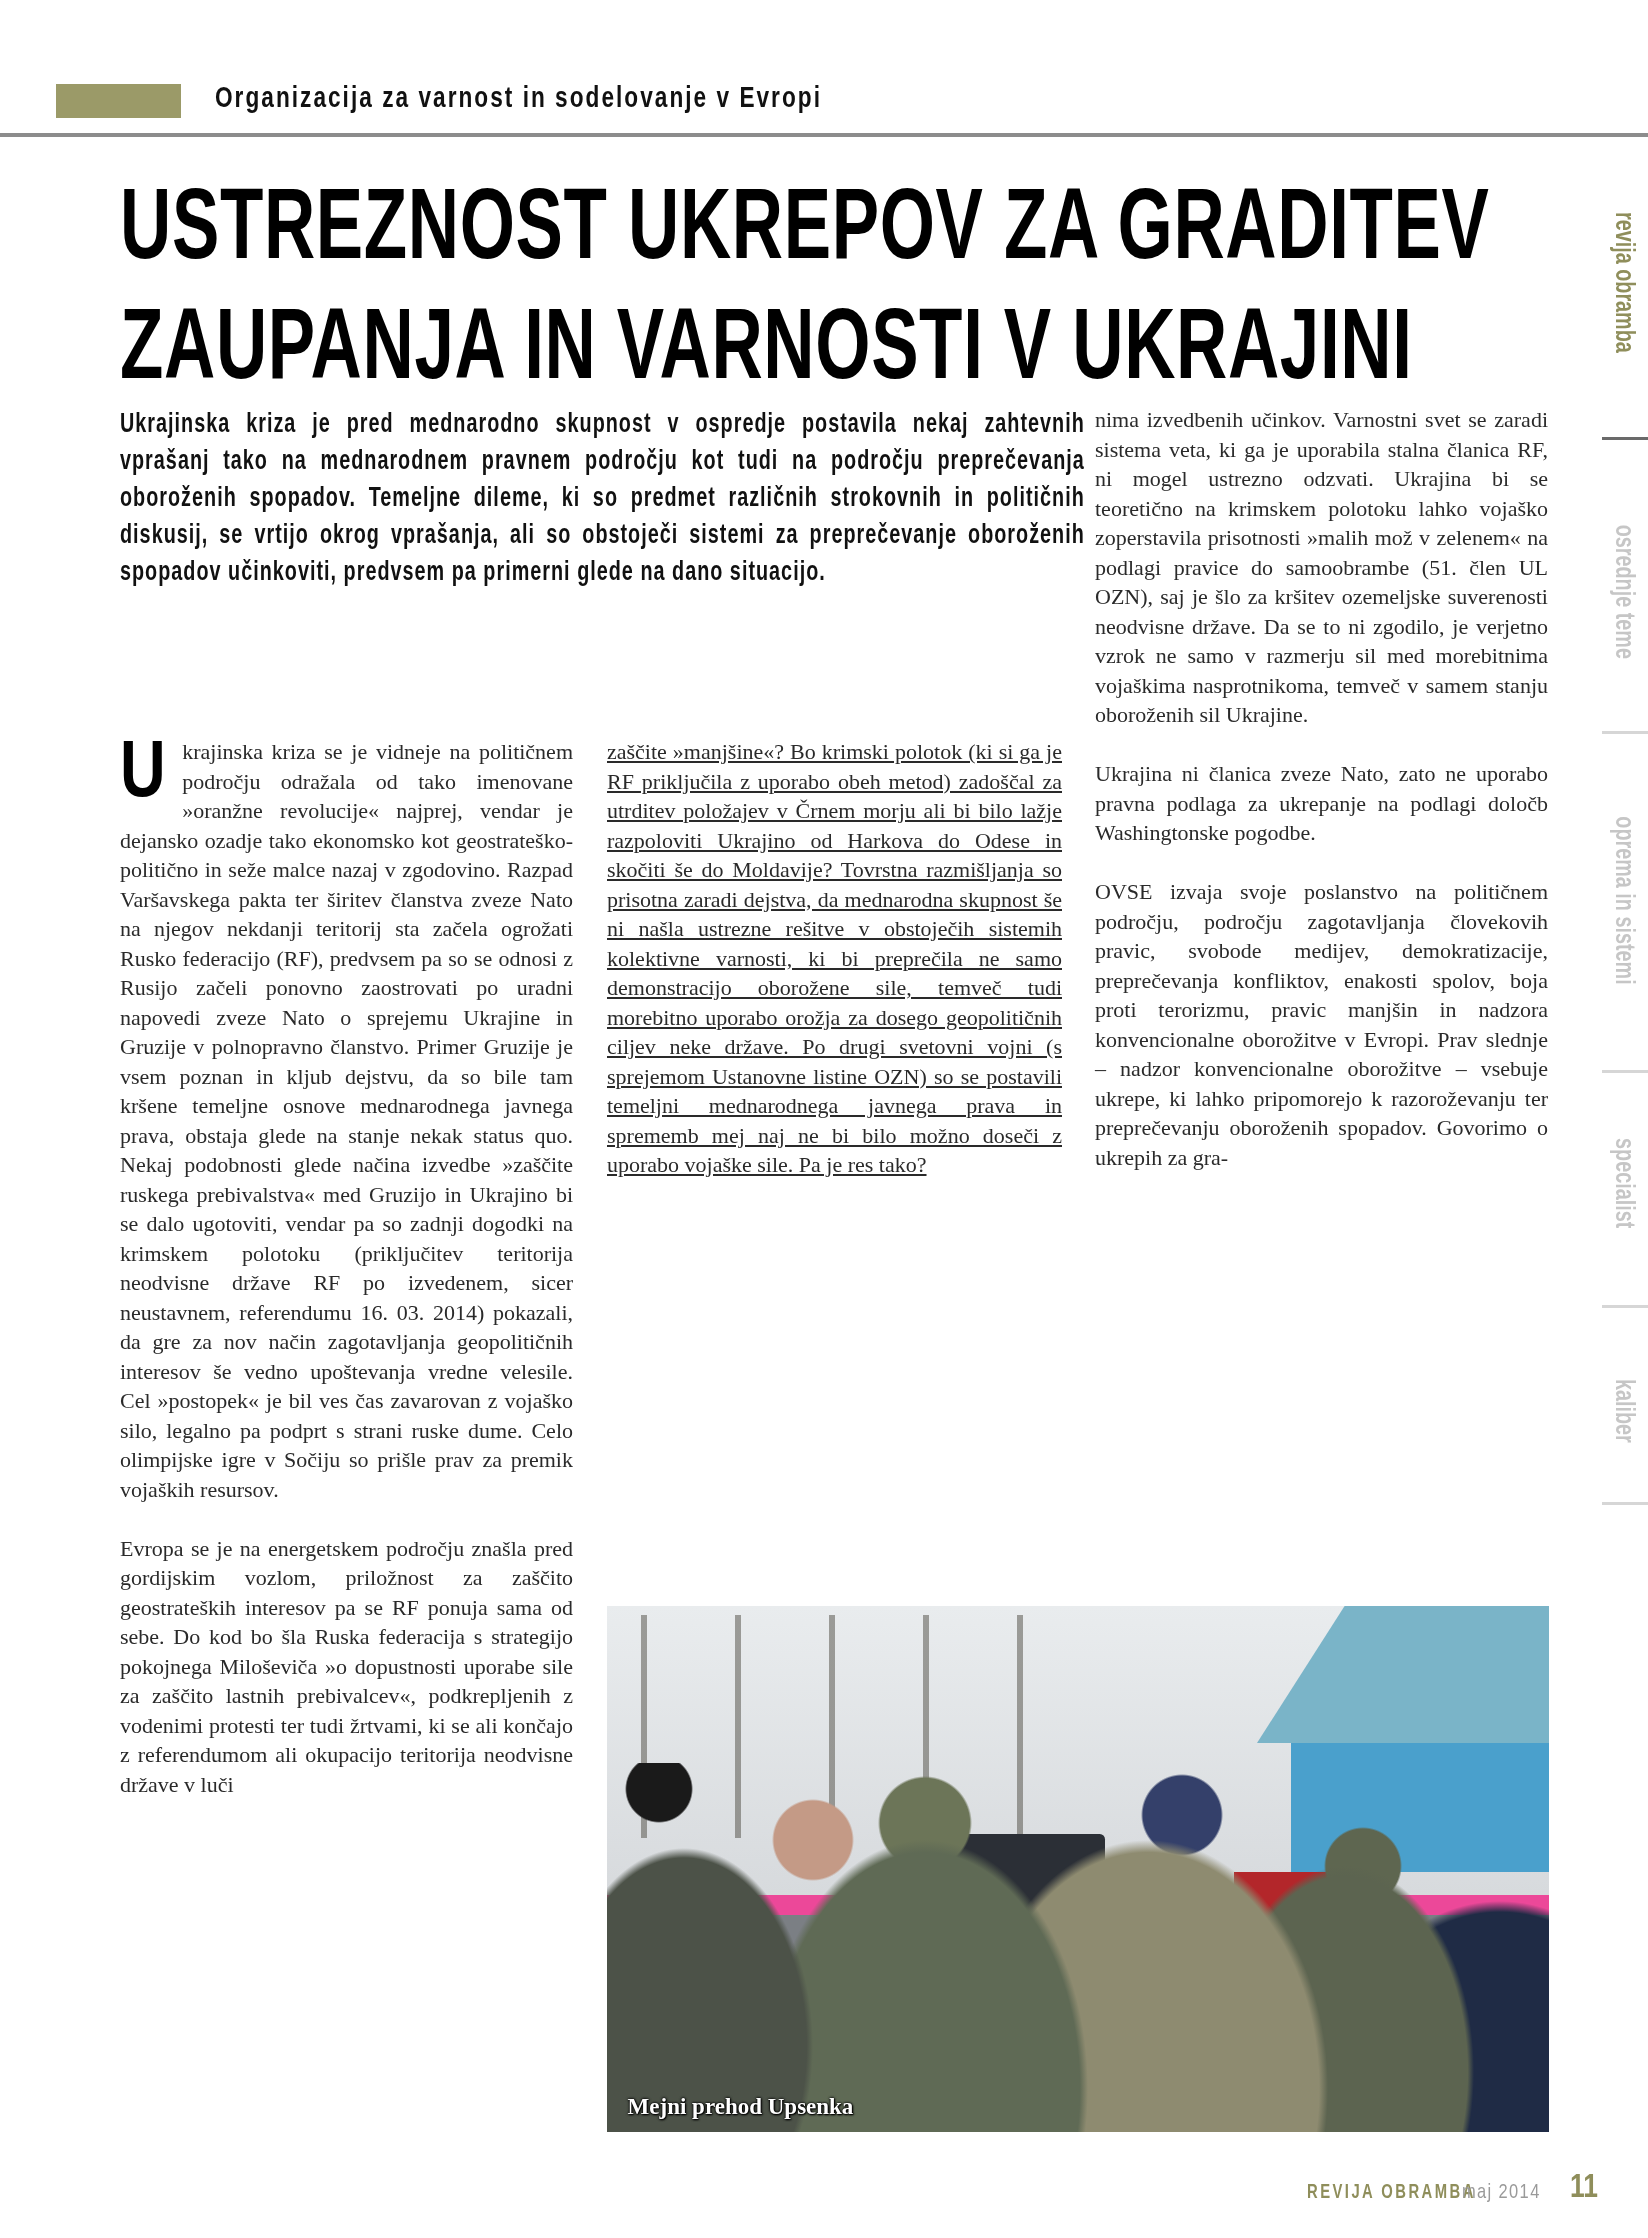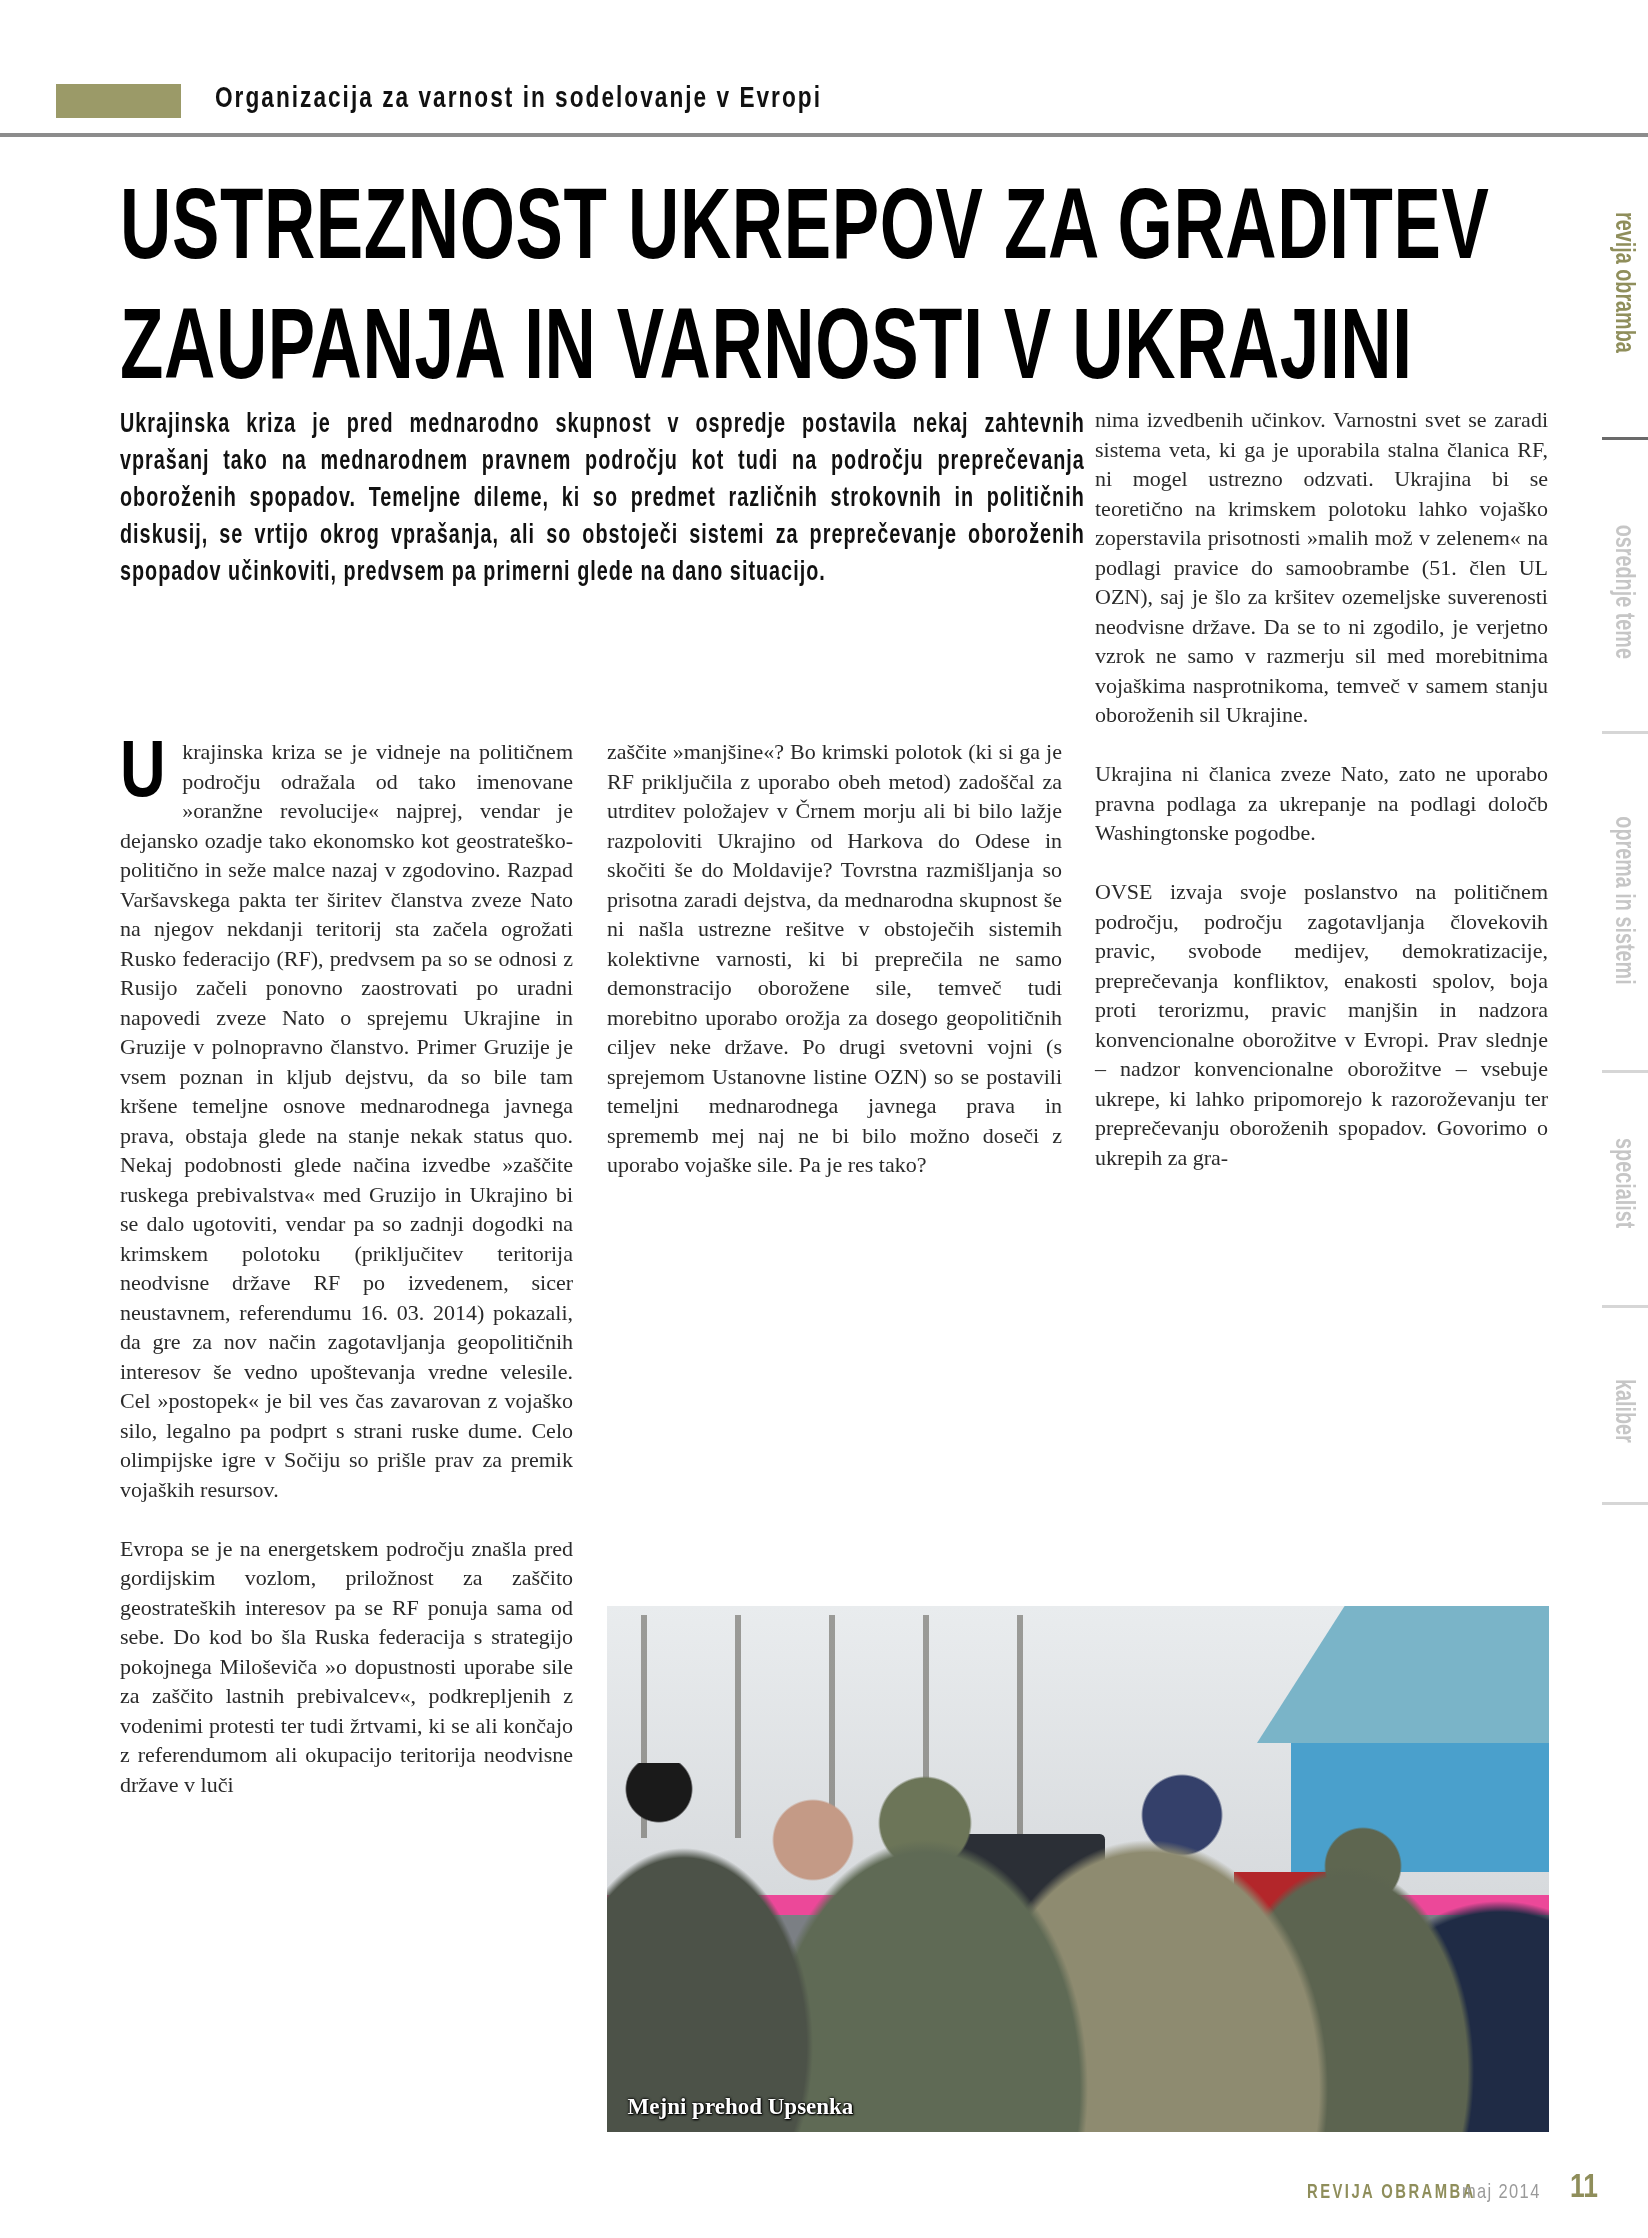--- a/index.html
+++ b/index.html
@@ -9,21 +9,21 @@
   .header-rule { position: absolute; left: 0; top: 133px; width: 1649px; height: 4.3px; background: #8c8c8c; }
 
   .title { position: absolute; left: 120px; top: 163px; width: 1597px; font-family: "Liberation Sans", sans-serif; font-weight: bold; font-size: 100px; line-height: 120px; color: #000; transform: scaleX(0.71); transform-origin: left top; letter-spacing: 0.9px; }
   .title div { white-space: nowrap; }
 
   .lead { position: absolute; left: 120px; top: 404px; width: 1340px; font-family: "Liberation Sans", sans-serif; font-weight: bold; font-size: 27.5px; line-height: 37px; color: #111; text-align: justify; transform: scaleX(0.72); transform-origin: left top; letter-spacing: 1.4px; }
 
   .col { position: absolute; font-family: "Liberation Serif", serif; font-size: 22px; line-height: 29.5px; color: #2a2a2a; text-align: justify; hyphens: auto; }
   .col p { margin: 0 0 29.5px 0; }
   .col1 { left: 120px; top: 737px; width: 453px; }
-  .col2 { left: 607px; top: 737px; width: 455px; }
+  .col2 { left: 607px; top: 737px; width: 455px; text-decoration: underline; }
   .col3 { left: 1095px; top: 405px; width: 453px; }
   .dropcap { float: left; font-family: "Liberation Sans", sans-serif; font-weight: bold; font-size: 79px; line-height: 58px; margin: 3.4px 5.2px 0 0; color: #000; transform: scaleX(0.8); transform-origin: left top; }
 
   .photo { position: absolute; left: 607px; top: 1606px; width: 942px; height: 526px; overflow: hidden; background: #ec4899; }
   .photo .sky { position: absolute; left: 0; top: 0; width: 100%; height: 55%; background: linear-gradient(#e9ecee, #d7dadd); }
   .photo .trees { position: absolute; left: 0; top: 8.6px; width: 50%; height: 223px; background: repeating-linear-gradient(90deg, transparent 0 34px, rgba(90,88,80,.55) 34px 40px, transparent 40px 94px); }
   .photo .canopy { position: absolute; right: 0; top: 0; width: 292px; height: 137px; background: #7ab4c8; clip-path: polygon(0 100%, 30% 0, 100% 0, 100% 100%); }
   .photo .booth { position: absolute; right: 0; top: 137px; width: 258px; height: 129px; background: #4aa0cc; }
   .photo .van { position: absolute; left: 335px; top: 228px; width: 163px; height: 103px; background: #2b2f36; border-radius: 5.2px; }
   .photo .redcar { position: absolute; left: 627px; top: 266px; width: 103px; height: 69px; background: #b3262a; }

